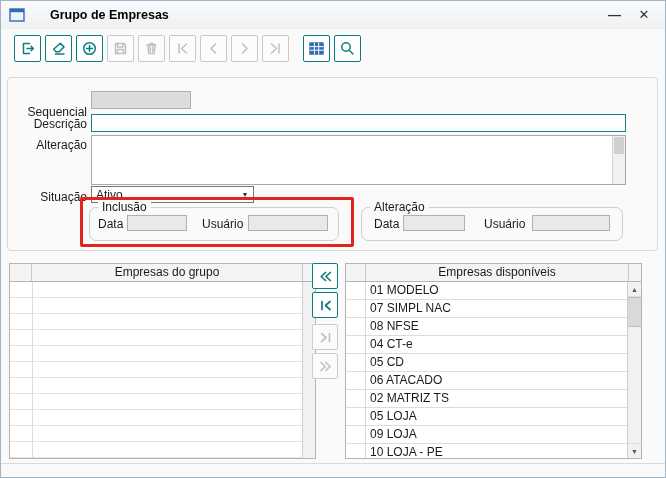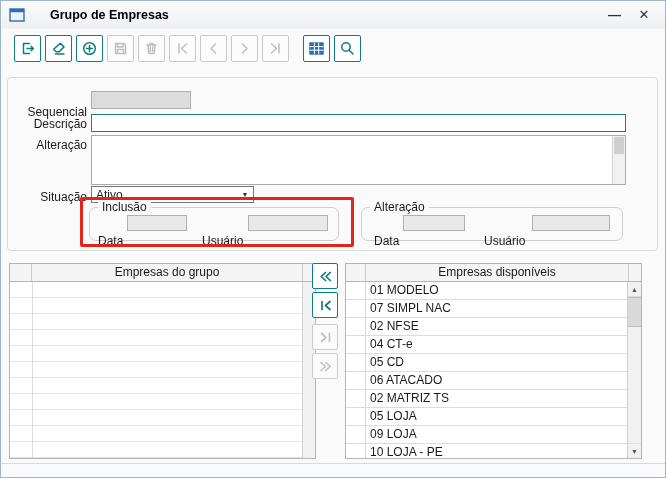--- a/index.html
+++ b/index.html
@@ -43,21 +43,21 @@
             border-left:1px solid #d2d2d2; }
   .obs-thumb { margin:1px; height:17px; background:#cfcfcf; }
 
   .combo { position:absolute; left:90px; top:185px; width:163px; height:17px; background:#fff;
            border:1px solid #767676; display:flex; align-items:center; }
   .combo .val { flex:1; padding-left:4px; }
   .combo .arr { width:16px; text-align:center; font-size:7px; color:#333; }
 
   .fs { position:absolute; border:1px solid #cfcfcf; border-radius:7px; }
   .fs .lg { position:absolute; top:-8px; left:8px; background:#fafafa; padding:0 4px; }
-  .fs .flbl { position:absolute; top:26px; }
+  .fs .flbl { position:absolute; top:9px; }
   .fs .finp { position:absolute; top:7px; height:16px; border:1px solid #b0b0b0; background:#e9e9e9; }
 
   .hl { position:absolute; left:79px; top:196px; width:274px; height:50px;
         border:3px solid #e3241b; border-radius:2px; z-index:6; pointer-events:none; }
 
   
   .tbl { position:absolute; top:262px; height:196px; background:#fff; border:1px solid #b5b5b5; }
   .tbl.left { left:8px; width:307px; }
   .tbl.right { left:344px; width:297px; }
   .thead { height:18px; display:flex; background:#f4f4f4; border-bottom:1px solid #b5b5b5; }
@@ -265,21 +265,21 @@
       <div class="rrow">
           <div class="rsel"></div>
           <div class="rtxt">01 MODELO</div>
         </div>
       <div class="rrow">
           <div class="rsel"></div>
           <div class="rtxt">07 SIMPL NAC</div>
         </div>
       <div class="rrow">
           <div class="rsel"></div>
-          <div class="rtxt">02 NFSE</div>
+          <div class="rtxt">08 NFSE</div>
         </div>
       <div class="rrow">
           <div class="rsel"></div>
           <div class="rtxt">04 CT-e</div>
         </div>
       <div class="rrow">
           <div class="rsel"></div>
           <div class="rtxt">05 CD</div>
         </div>
       <div class="rrow">

